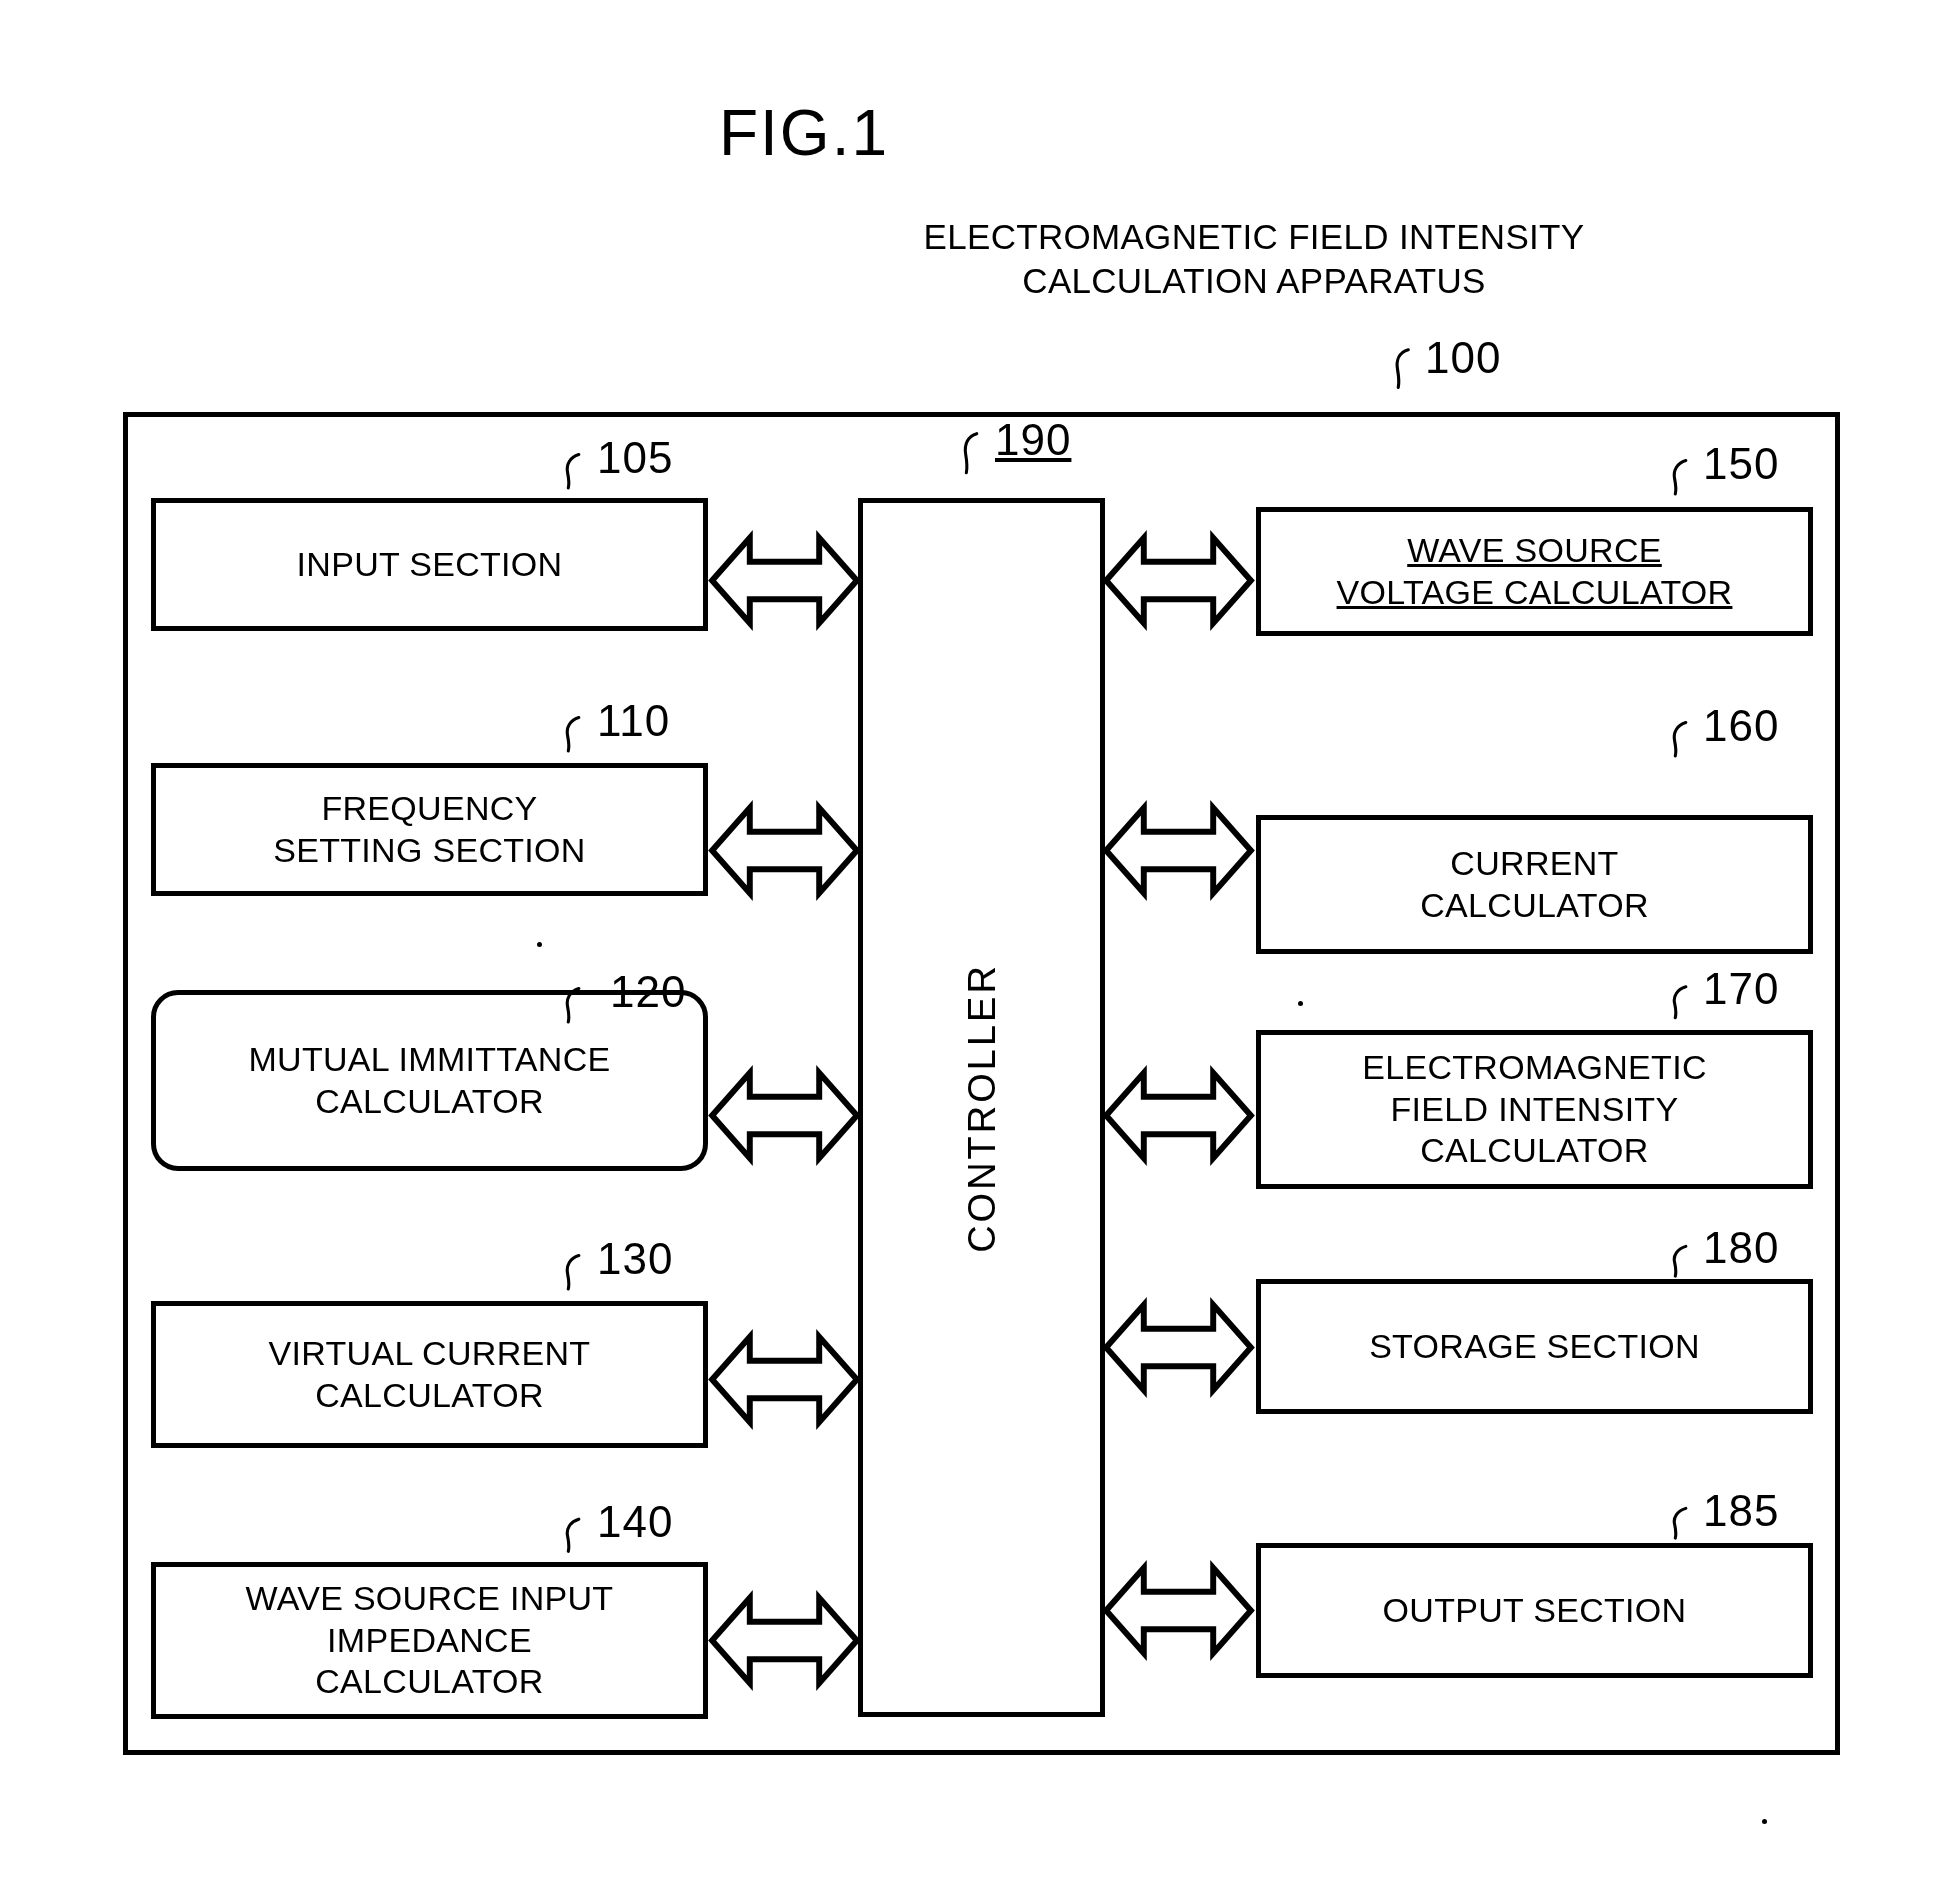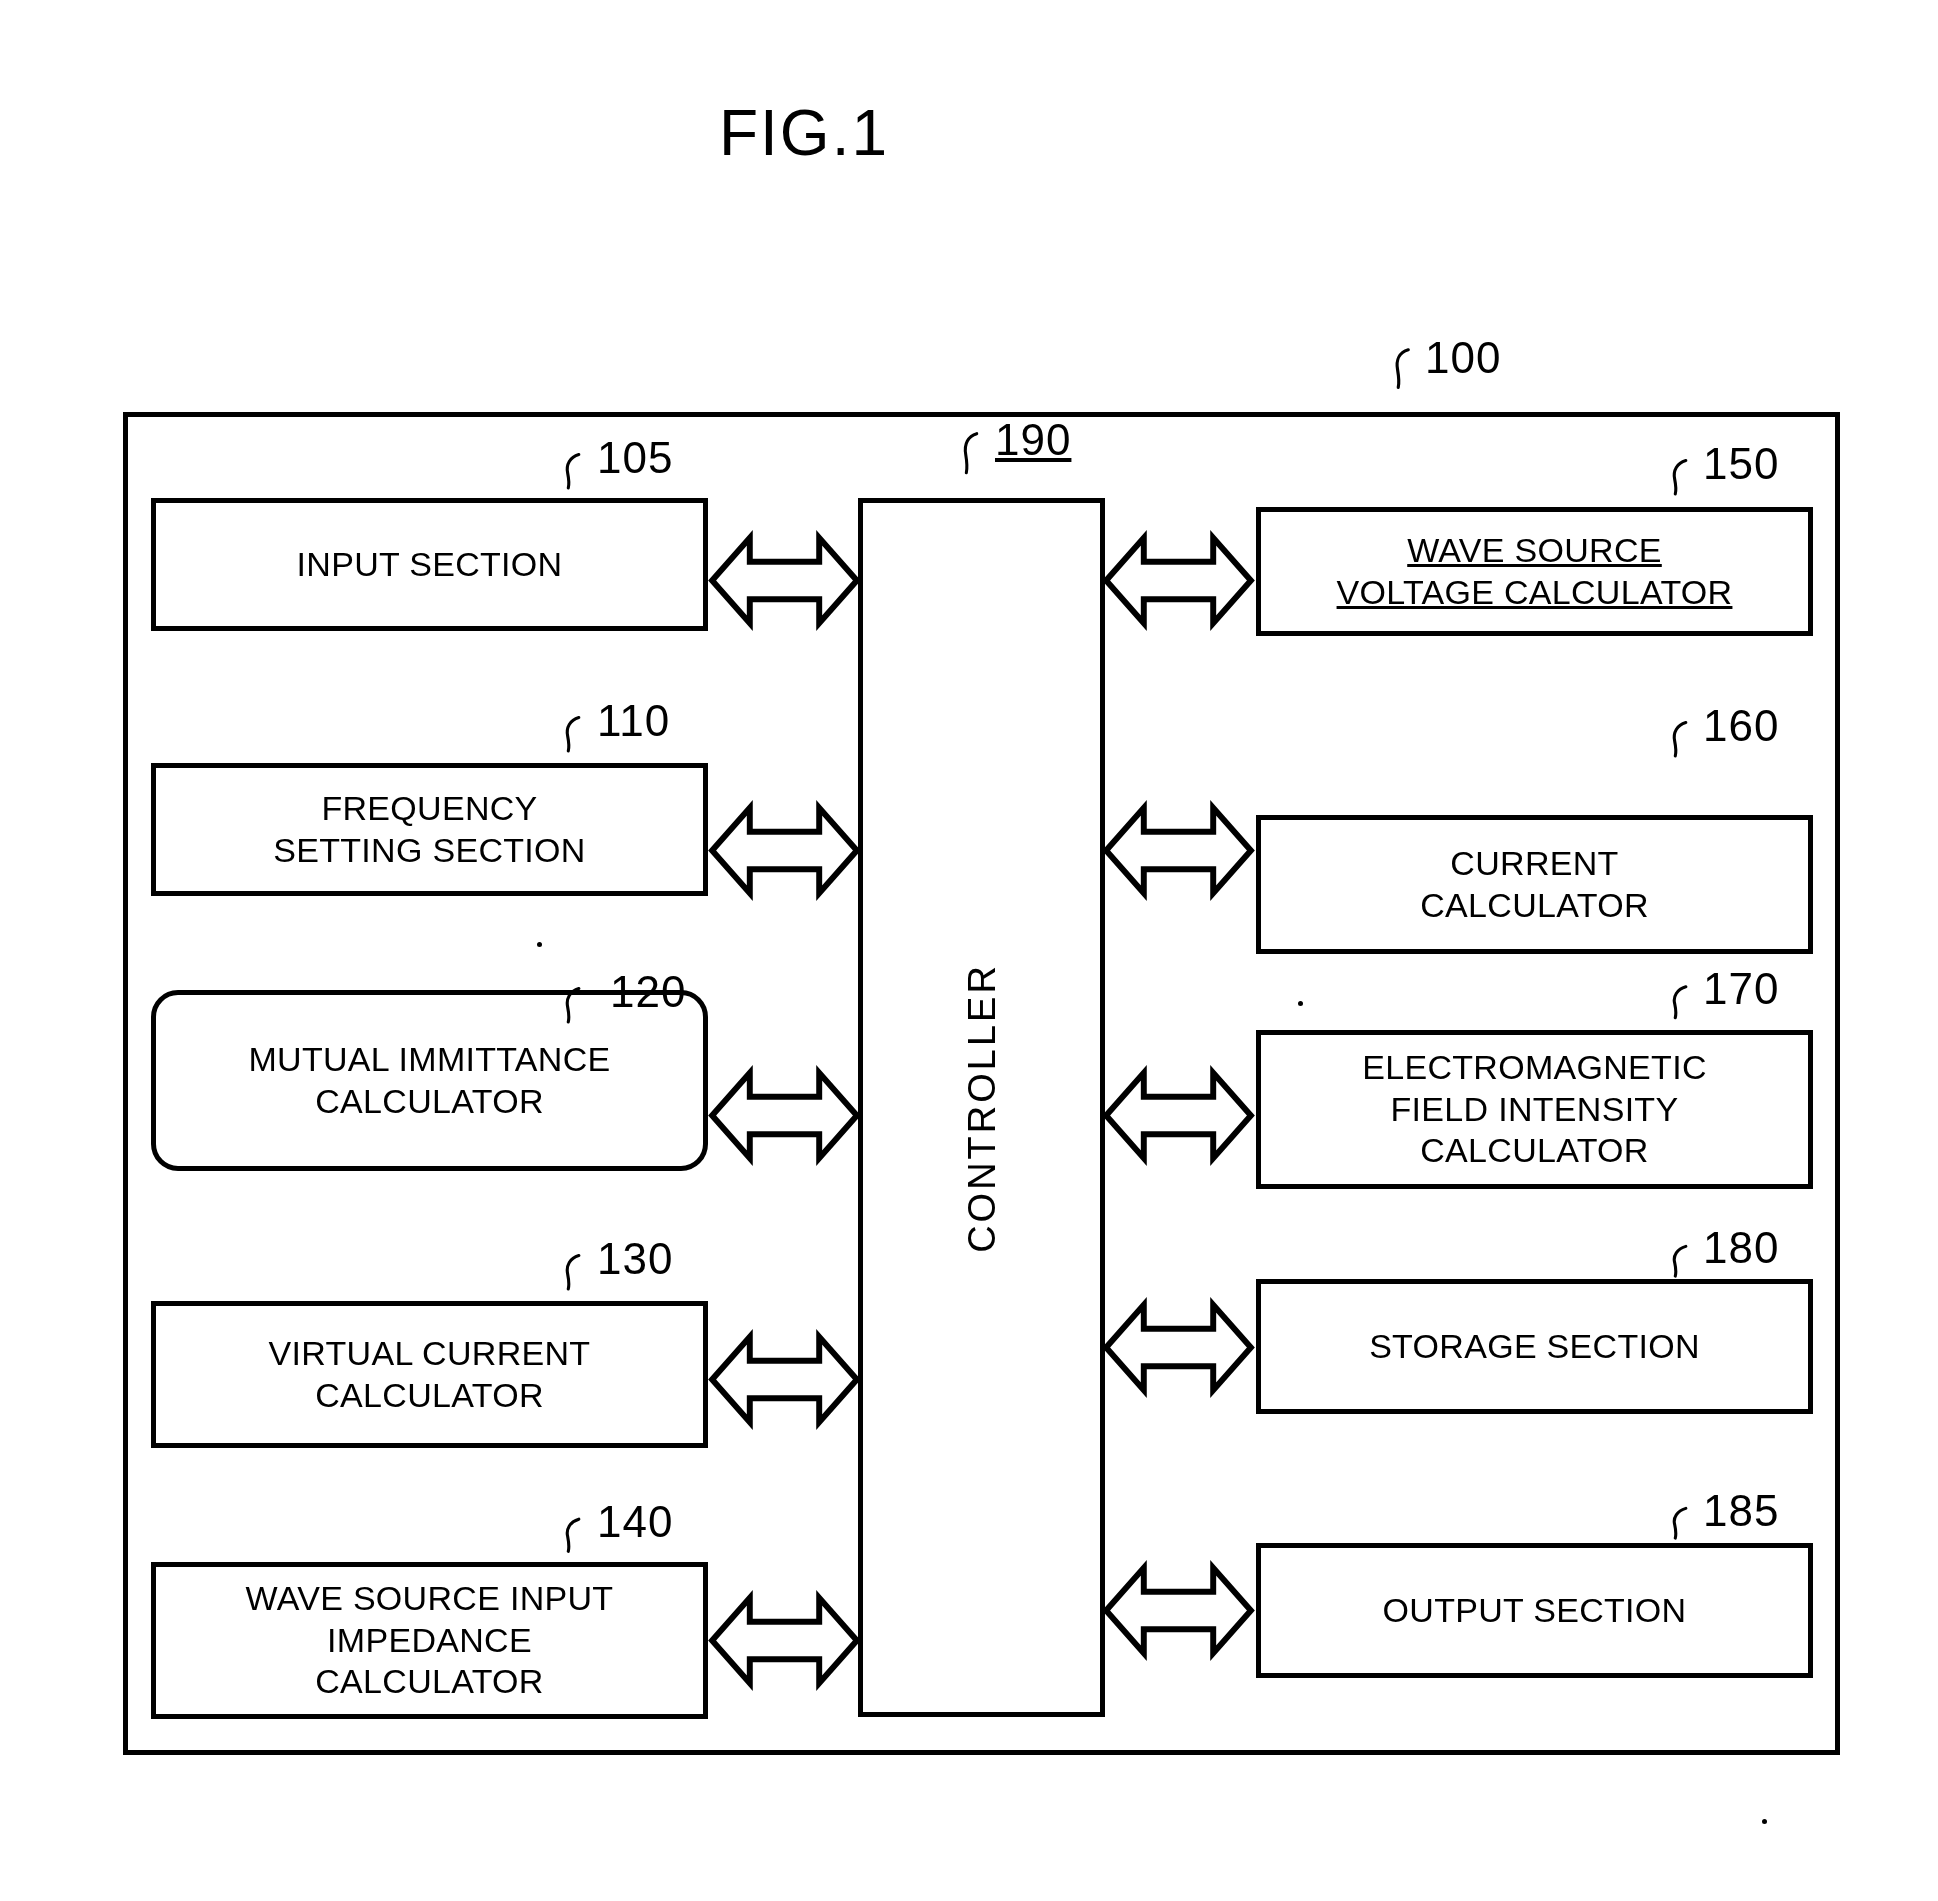--- a/index.html
+++ b/index.html
@@ -119,20 +119,22 @@
     background: #000;
     border-radius: 50%;
   }
 </style>
 </head>
 <body>
 
 <div id="fig-title">FIG.1</div>
 
 <div id="apparatus-caption">
+  <div>ELECTROMAGNETIC FIELD INTENSITY</div>
+  <div>CALCULATION APPARATUS</div>
 </div>
 
 <div class="ref-callout" style="left:1425px; top:336px;">100</div>
 <svg class="ref-hook" style="left:1389px; top:346px;" width="40" height="70" viewBox="0 0 40 70">
   <path d="M30 6 C16 10, 10 22, 13 38 C15 50, 16 58, 14 66" fill="none" stroke="#000" stroke-width="5" stroke-linecap="round"></path>
 </svg>
 
 <div id="outer-frame"></div>
 
 <div id="controller-box">

